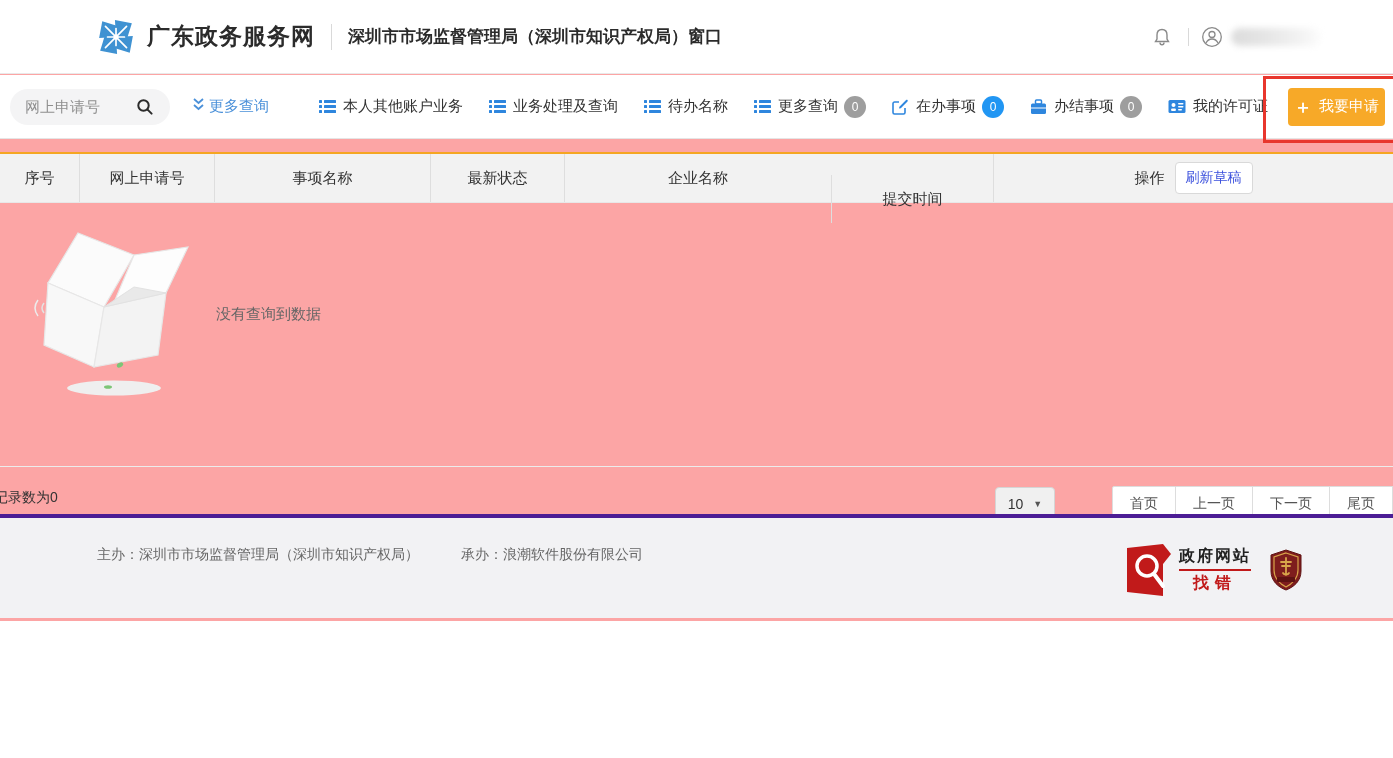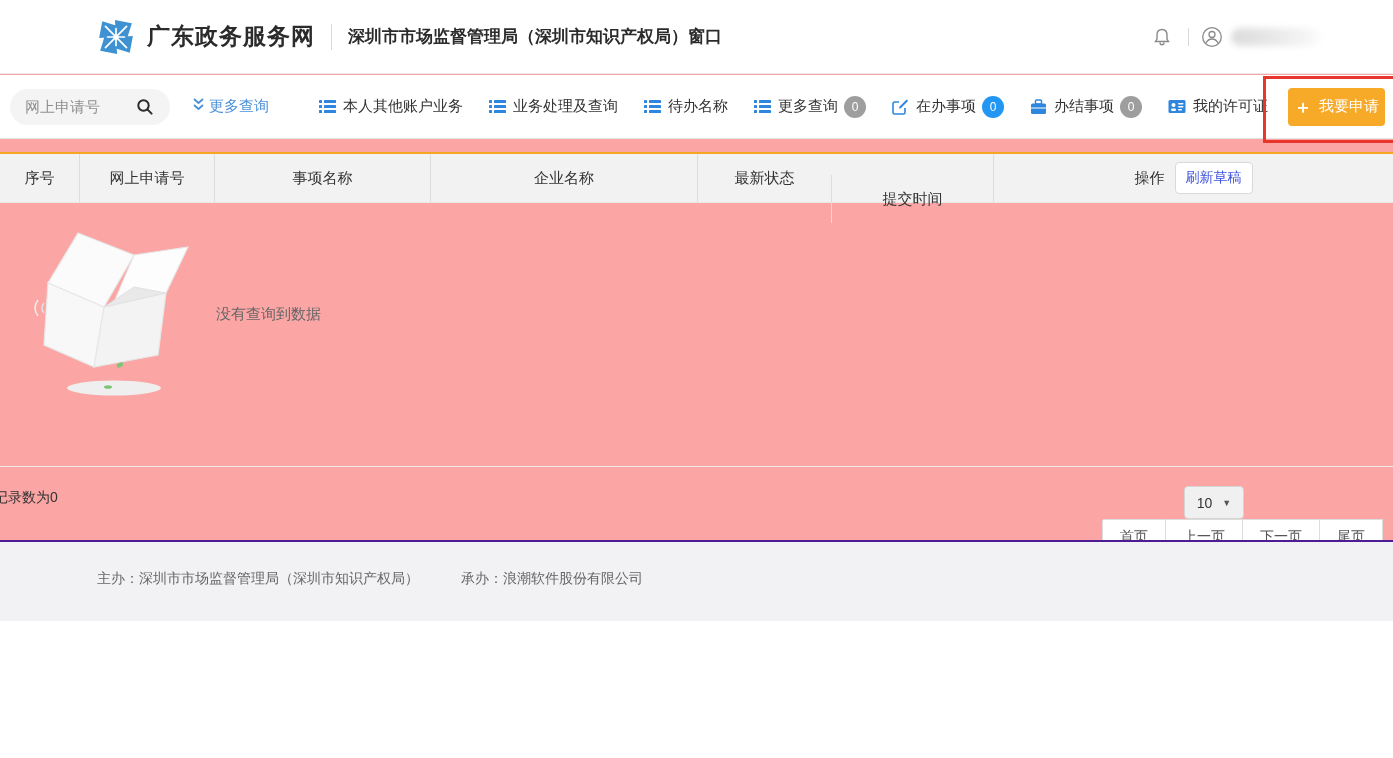--- a/index.html
+++ b/index.html
@@ -47,29 +47,29 @@
   .th-4{width:134px;} .th-5{width:162px;margin-top:42px;} .th-6{flex:1;}
   .refresh-btn { margin-left:10px; background:#fff; border:1px solid #d9d9d9; border-radius:4px; color:#3b50dd; font-size:14px; padding:6px 10px; cursor:pointer; font-family:inherit; }
 
   
   .empty-wrap { position:absolute; top:215px; left:16px; width:100%; display:flex; flex-direction:row; align-items:center; }
   .empty-text { margin-top:14px; font-size:15px; color:#666; }
 
   
   .records-row { position:absolute; top:443px; left:0; width:100%; height:70px; border-top:1px solid #ececec;margin-top:23px; }
   .record-count { position:absolute; left:-6px; top:22px; font-size:14px; color:#333; }
-  .pager { position:absolute; right:10px; top:19px; display:flex; align-items:center;flex-direction:column; }
+  .pager { position:absolute; right:0; top:19px; display:flex; align-items:center; }
   .page-size { width:60px; height:33px; background:#f0f0f0; border:1px solid #d5d5d5; border-radius:4px; display:flex; align-items:center; justify-content:center; font-size:14px; color:#333; cursor:pointer; margin-right:13px; }
   .page-size .caret { font-size:9px; color:#555; margin-left:10px; }
   .page-btns { display:flex;padding-left:44px; }
   .page-btn { height:35px; background:#fff; border:1px solid #ddd; border-left:none; color:#555; font-size:14px; padding:0 17px; display:flex; align-items:center; cursor:pointer; white-space:nowrap; }
   .page-btn:first-child { border-left:1px solid #ddd; border-radius:2px 0 0 2px; }
 
   
-  .footer { position:absolute; top:540px; left:0; width:100%; height:104px; background:#f2f2f4; border-top:2px solid #4c1d95; }
+  .footer { position:absolute; top:514px; left:0; width:100%; height:104px; background:#f2f2f4; border-top:4px solid #4c1d95; }
   .footer-lines { position:absolute; left:97px; top:28px; font-size:14px; color:#666; }
   .footer-line { margin-bottom:22px; white-space:nowrap; }
   .footer-line span { margin-right:38px; }
   .footer-logos { position:absolute; right:90px; top:26px; display:flex; align-items:center; }
   .find-error { display:flex; align-items:center; cursor:pointer; }
   .find-error-text { margin-left:8px; text-align:center; }
   .fe-line1 { font-size:16px; font-weight:bold; color:#222; letter-spacing:2px; }
   .fe-divider { height:2px; background:#c11a1a; margin:2px 0; }
   .fe-line2 { font-size:16px; font-weight:bold; color:#c11a1a; letter-spacing:6px; }
   .shield-badge { margin-left:18px; cursor:pointer; }
@@ -246,22 +246,22 @@
       </button>
     </div>
   </div>
 
   <div class="annotation-box"></div>
 
   <div class="table-header">
     <div class="th th-0">序号</div>
     <div class="th th-1">网上申请号</div>
     <div class="th th-2">事项名称</div>
+    <div class="th th-4">最新状态</div>
     <div class="th th-3">企业名称</div>
-    <div class="th th-4">最新状态</div>
     <div class="th th-5">提交时间</div>
     <div class="th th-6">
       <span>操作</span>
       <button class="refresh-btn">刷新草稿</button>
     </div>
   </div>
 
   <div class="empty-wrap">
     <svg width="200" height="185" viewBox="0 0 200 185">
 
@@ -298,20 +298,41 @@
       </div>
     </div>
   </div>
 
   <div class="footer">
     <div class="footer-lines">
       <div class="footer-line">
         <span>主办：深圳市市场监督管理局（深圳市知识产权局）</span>
         <span>承办：浪潮软件股份有限公司</span>
       </div>
+    </div>
+    <div class="footer-logos">
+      <div class="find-error">
+        <svg width="44" height="52" viewBox="0 0 44 52">
+          <polygon points="0,4 36,0 36,52 0,48" fill="#c11a1a"></polygon>
+          <polygon points="36,0 44,10 36,20" fill="#c11a1a"></polygon>
+          <circle cx="20" cy="22" r="10" fill="none" stroke="#fff" stroke-width="3.5"></circle>
+          <line x1="27" y1="30" x2="36" y2="42" stroke="#fff" stroke-width="4" stroke-linecap="round"></line>
+        </svg>
+        <div class="find-error-text">
+          <div class="fe-line1">政府网站</div>
+          <div class="fe-divider"></div>
+          <div class="fe-line2">找错</div>
+        </div>
+      </div>
+      <svg class="shield-badge" width="34" height="42" viewBox="0 0 34 42">
+        <path d="M17 1 L32 6 L32 22 C32 32 25 38 17 41 C9 38 2 32 2 22 L2 6 Z" fill="#7e1d1d" stroke="#5e1212" stroke-width="1"></path>
+        <path d="M17 4 L29 8 L29 21 C29 29 23 35 17 38 C11 35 5 29 5 21 L5 8 Z" fill="none" stroke="#d8a44a" stroke-width="1.2"></path>
+        <path d="M17 9 L17 26 M12 13 L22 13 M13 17 L21 17 M14 24 C15 26 19 26 20 24" stroke="#d8a44a" stroke-width="1.8" fill="none" stroke-linecap="round"></path>
+        <rect x="8" y="28" width="18" height="5" rx="1" fill="#5e1212"></rect>
+      </svg>
     </div>
   </div>
 
   <div class="side-widget">
     <div class="stripe"></div>
       <div class="stripe"></div>
       <div class="stripe"></div>
     <div class="stripe"></div>
       <div class="stripe"></div>
       <div class="stripe s-yellow"></div>

